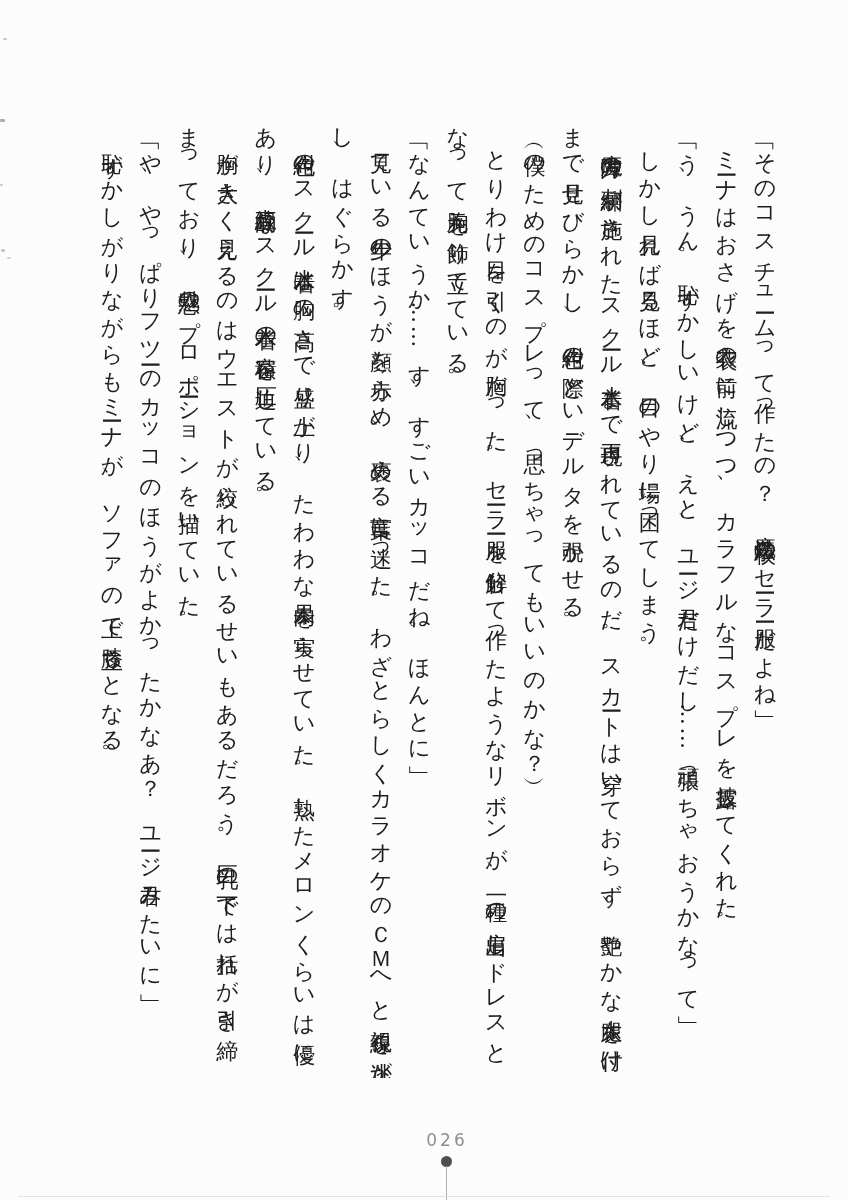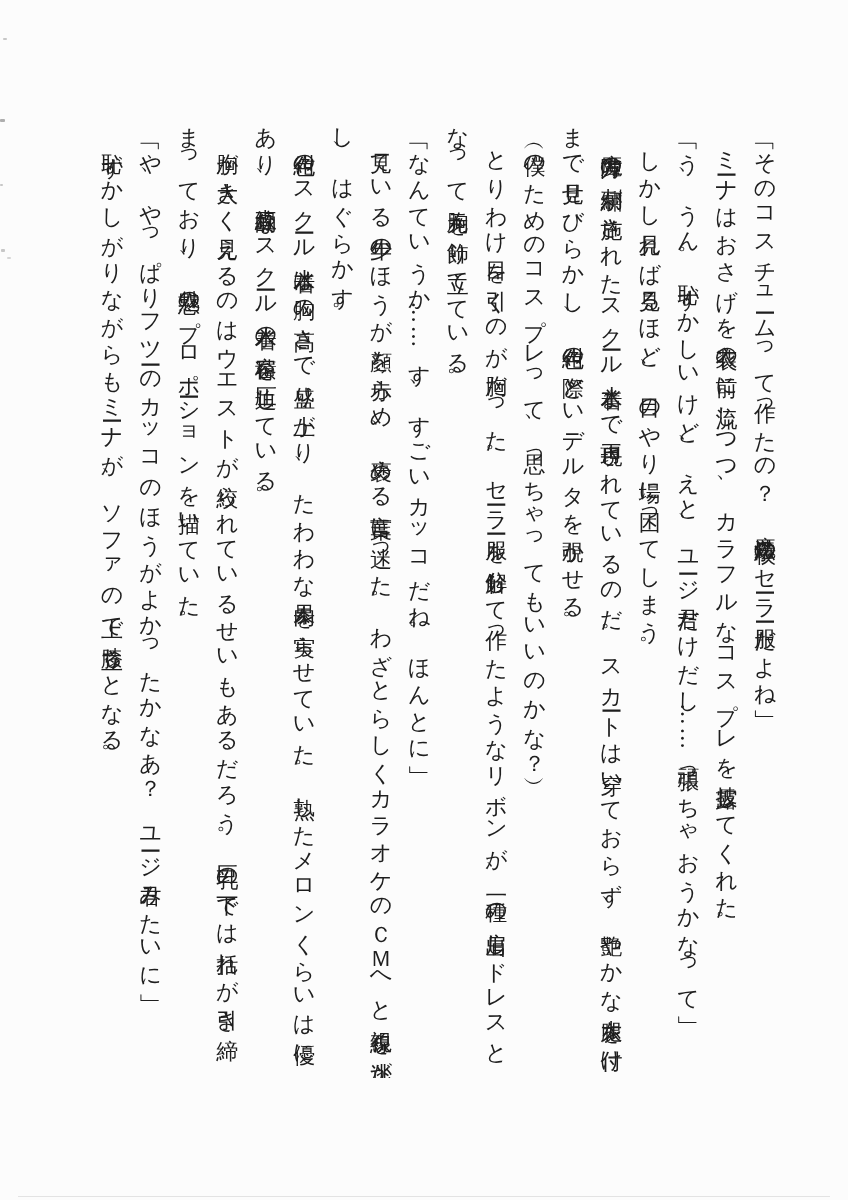--- a/index.html
+++ b/index.html
@@ -108,20 +108,25 @@
     <p>（僕のためのコスプレって、思っちゃってもいいのかな？）</p>
     <p>とりわけ目を引くのが胸だった。セーラー服を分解して作ったようなリボンが、一種の肩出しドレスとなって胸元を飾り立てている。</p>
     <p>「なんていうか……す、すごいカッコだね。ほんとに」</p>
     <p>見ている少年のほうが顔を赤らめ、褒める言葉に迷った。わざとらしくカラオケのＣＭへと視線を逃がし、はぐらかす。</p>
     <p>紺色のスクール水着は胸の高さで盛り上がり、たわわな果肉を実らせていた。熟したメロンくらいは優にあり、直線的なスクール水着の容積を圧迫している。</p>
     <p>胸が大きく見えるのはウエストが絞られているせいもあるだろう。巨乳の下では括れが引き締まっており、魅惑のプロポーションを描いていた。</p>
     <p>「や、やっぱりフツーのカッコのほうがよかったかなあ？　ユージ君みたいに」</p>
     <p>恥ずかしがりながらもミーナが、ソファの上で膝立ちとなる。</p>
   </div>
 
+  <div class="footer">
+    <div class="page-number">026</div>
+    <div class="binding-dot"></div>
+    <div class="binding-line"></div>
+  </div>
 
   <div class="speck s1"></div>
   <div class="speck s2"></div>
   <div class="speck s3"></div>
   <div class="speck s4"></div>
   <div class="speck s5"></div>
   <div class="bottom-edge"></div>
 
 </div>
 

